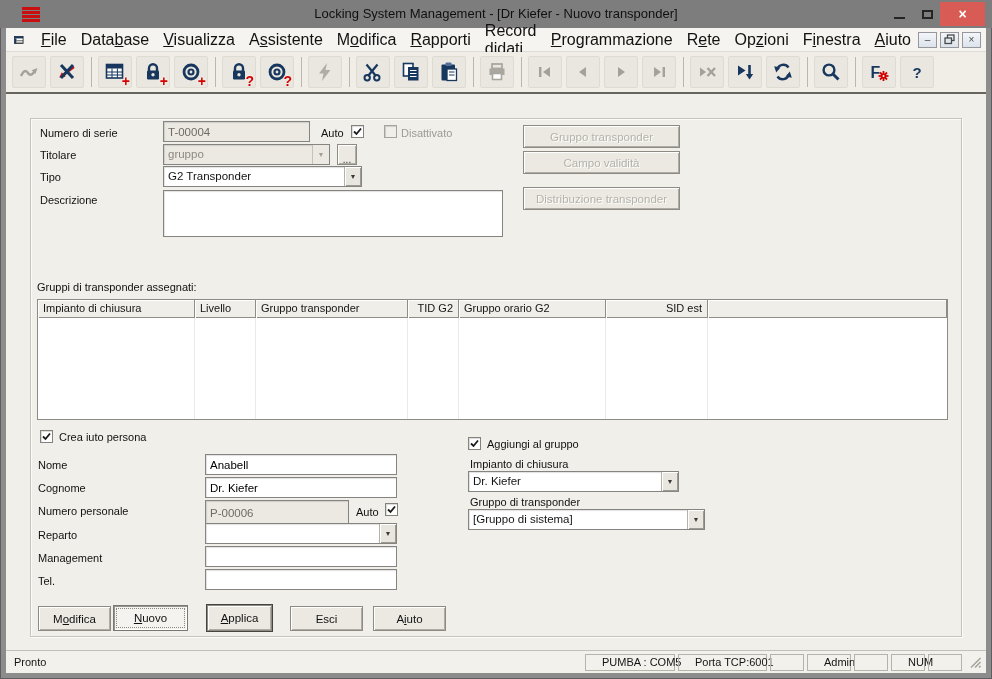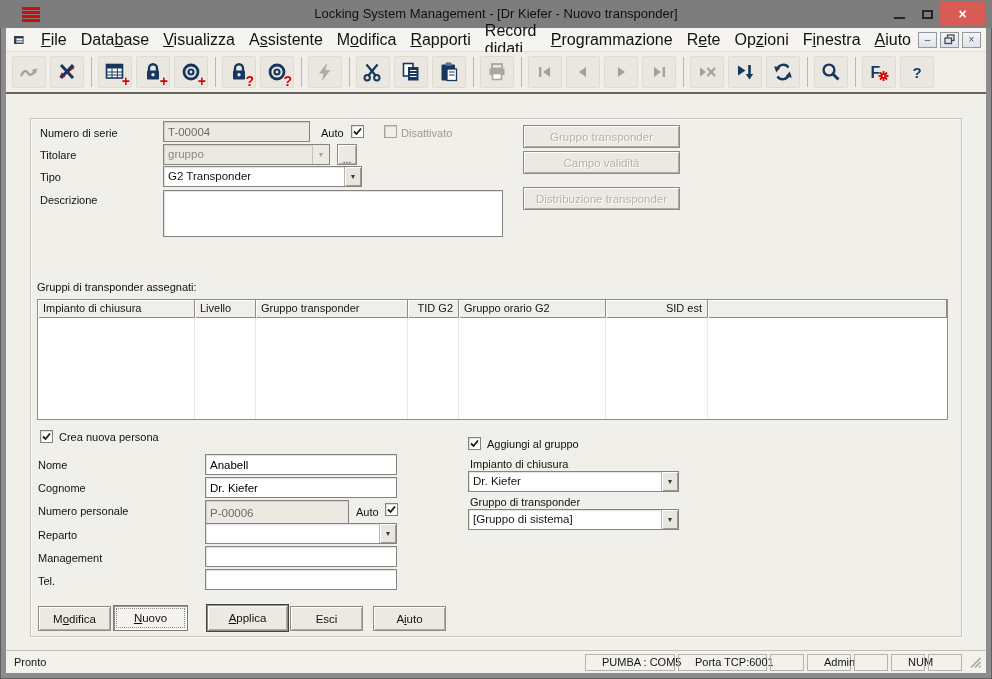--- a/index.html
+++ b/index.html
@@ -397,21 +397,21 @@
         <span class="col c5"></span>
         <span class="cf"></span>
     </div>
   </div>
 
   <div class="checkbox" style="left:40px;top:430px">
     <svg viewBox="0 0 11 11">
         <polyline points="2,5.5 4.5,8 9,2.5" fill="none" stroke="#1a1a1a" stroke-width="1.8"></polyline>
       </svg>
   </div>
-  <span class="lbl" style="left:59px;top:431px">Crea nuova persona</span>
+  <span class="lbl" style="left:59px;top:431px">Crea iuto persona</span>
 
   <span class="lbl" style="left:38px;top:459px">Nome</span>
   <input class="abs field" style="left: 205px; top: 454px; width: 192px; height: 21px;" value="Anabell">
 
   <span class="lbl" style="left:38px;top:482px">Cognome</span>
   <input class="abs field" style="left: 205px; top: 477px; width: 192px; height: 21px;" value="Dr. Kiefer">
 
   <span class="lbl" style="left:38px;top:505px">Numero personale</span>
   <input class="abs field disabled" style="left: 205px; top: 500px; width: 144px; height: 26px;" readonly="" value="P-00006">
   <span class="lbl" style="left:356px;top:506px">Auto</span>
@@ -440,32 +440,32 @@
   </div>
   <span class="lbl" style="left:487px;top:438px">Aggiungi al gruppo</span>
 
   <span class="lbl" style="left:470px;top:458px">Impianto di chiusura</span>
   <div class="combo" style="left:468px;top:471px;width:211px;height:21px">
     <span class="val">Dr. Kiefer</span>
     <span class="arrow">▼</span>
   </div>
 
   <span class="lbl" style="left:470px;top:496px">Gruppo di transponder</span>
-  <div class="combo" style="left:468px;top:509px;width:211px;height:21px">
+  <div class="combo" style="left:468px;top:509px;width:237px;height:21px">
     <span class="val">[Gruppo di sistema]</span>
     <span class="arrow">▼</span>
   </div>
 
   <div class="pbtn" style="left:38px;top:606px;width:73px;height:25px">
     <span>M<u>o</u>difica</span>
   </div>
   <div class="pbtn pressed" style="left:113px;top:605px;width:75px;height:26px">
     <span><u>N</u>uovo</span>
   </div>
-  <div class="pbtn default" style="left:207px;top:605px;width:81px;height:26px">
+  <div class="pbtn default" style="left:207px;top:605px;width:65px;height:26px">
     <span><u>A</u>pplica</span>
   </div>
   <div class="pbtn" style="left:290px;top:606px;width:73px;height:25px">
     <span>Esci</span>
   </div>
   <div class="pbtn" style="left:373px;top:606px;width:73px;height:25px">
     <span>A<u>i</u>uto</span>
   </div>
 
   <div class="abs statusbar">

